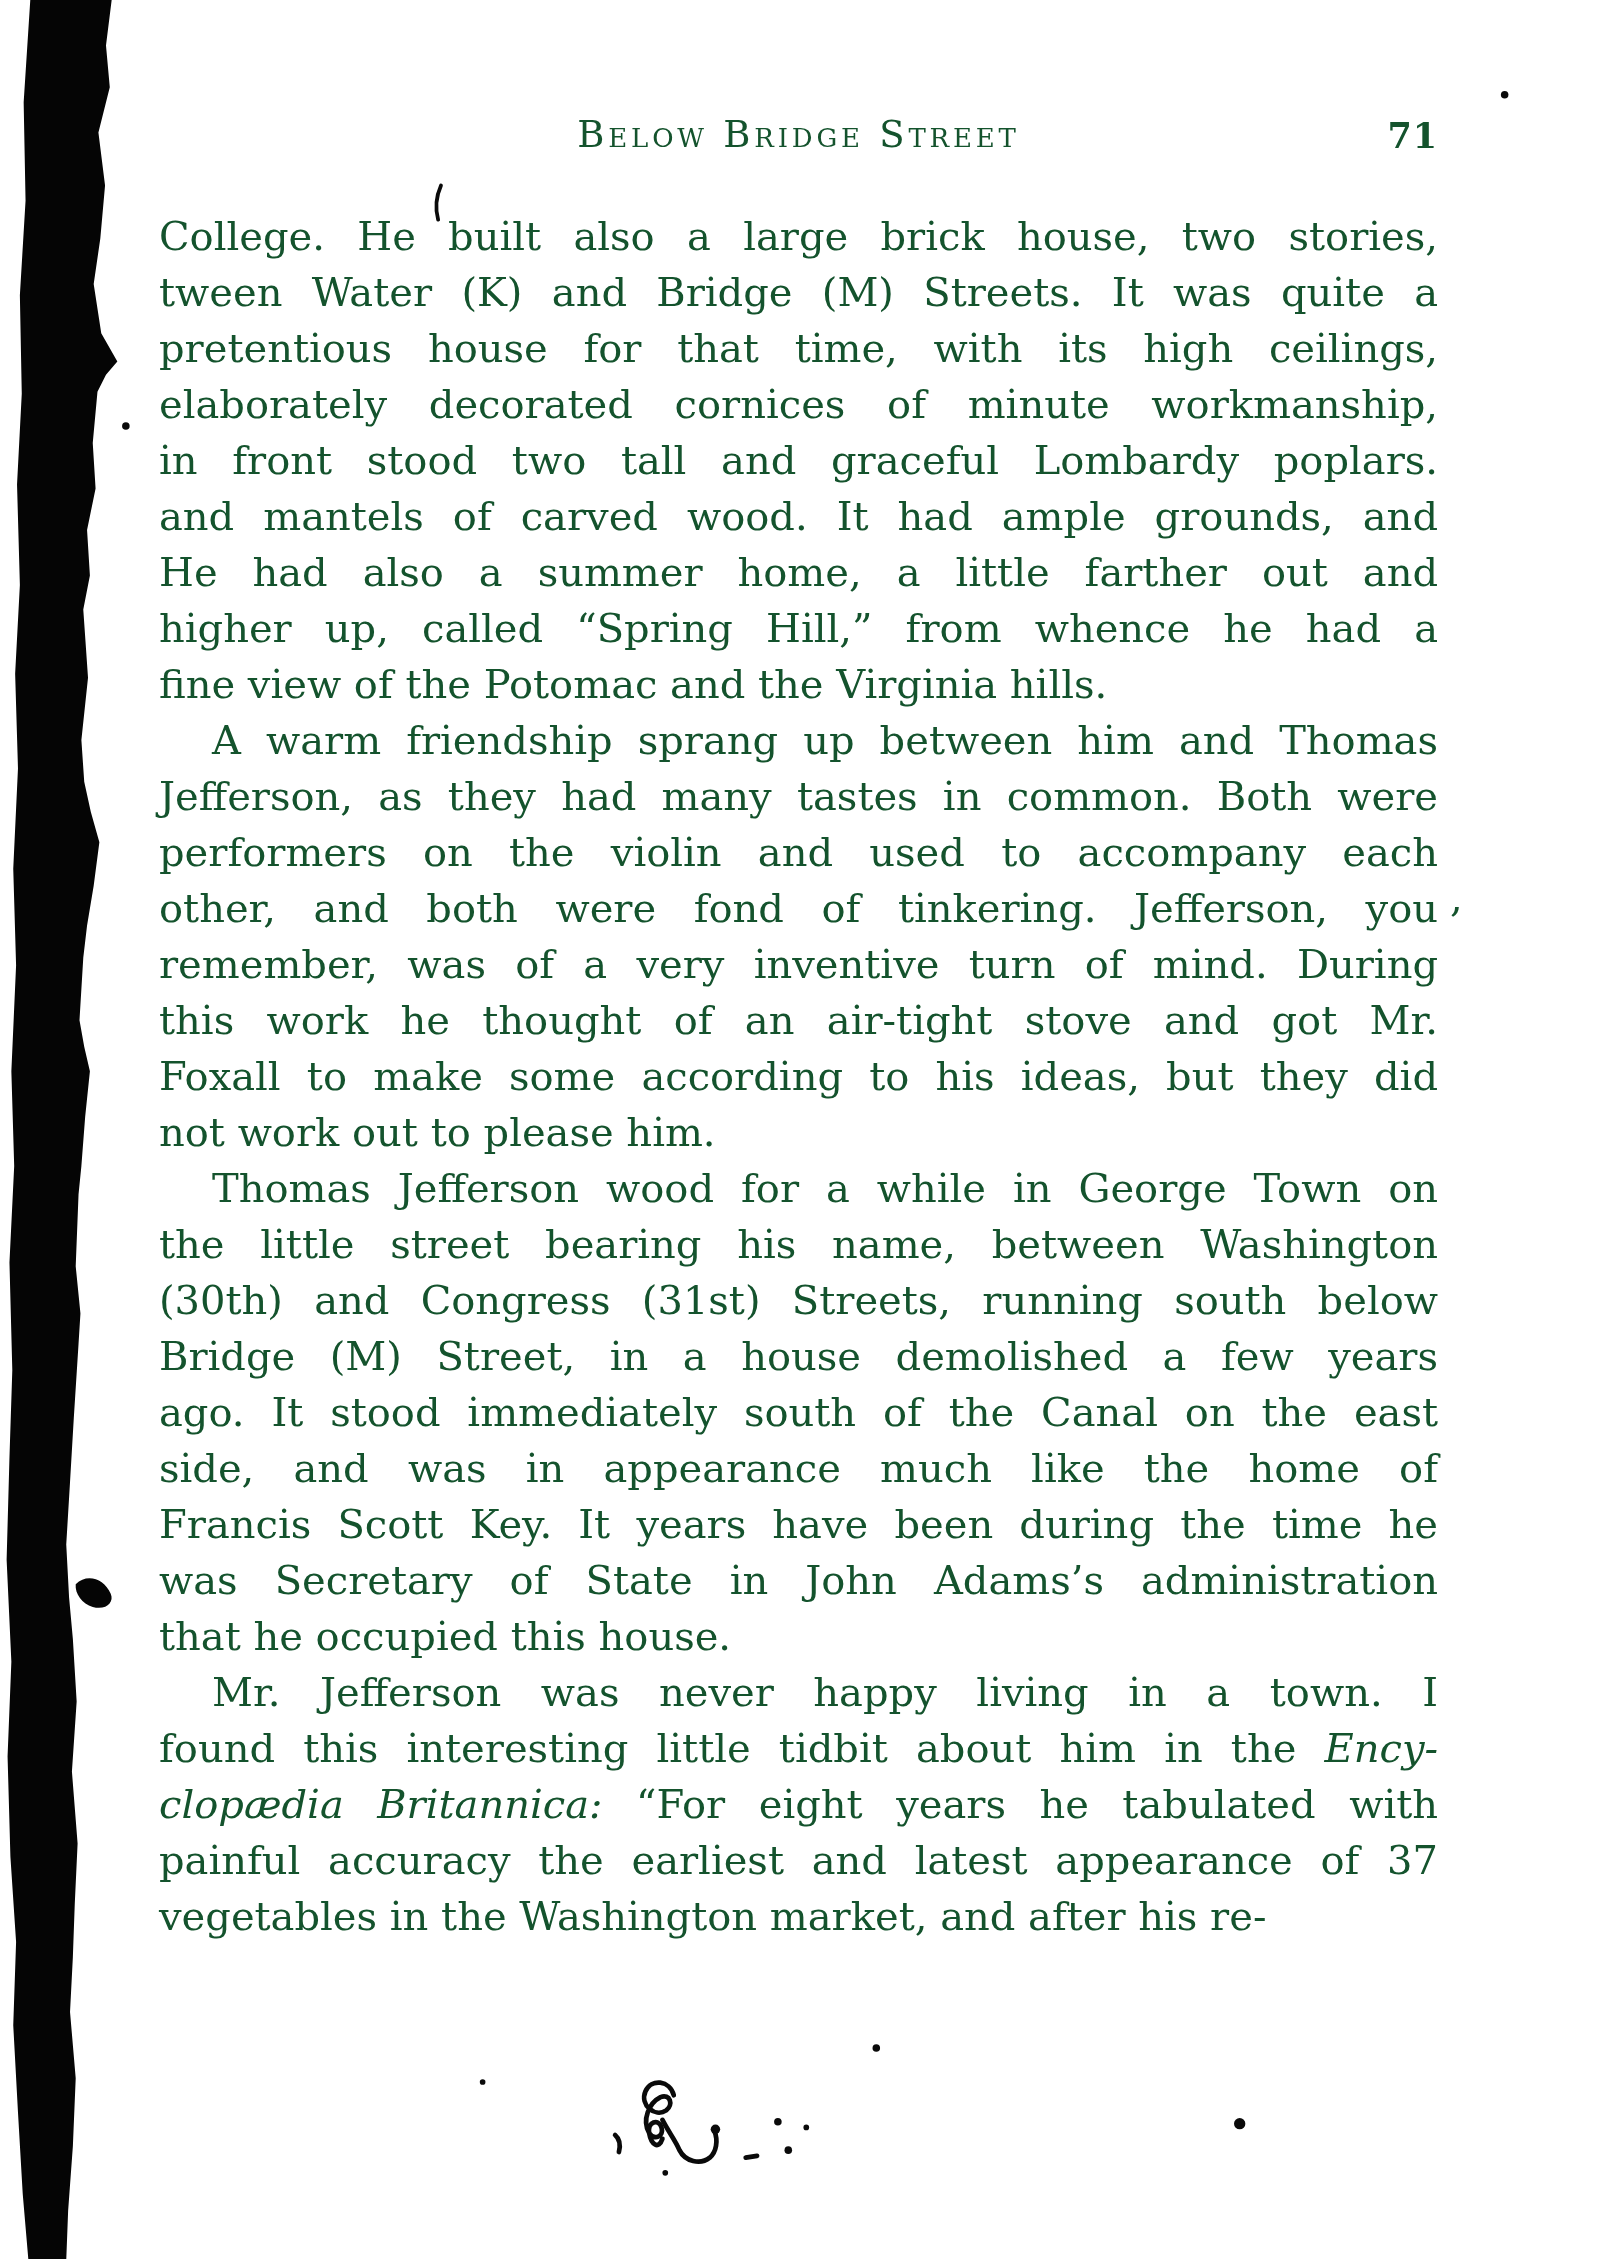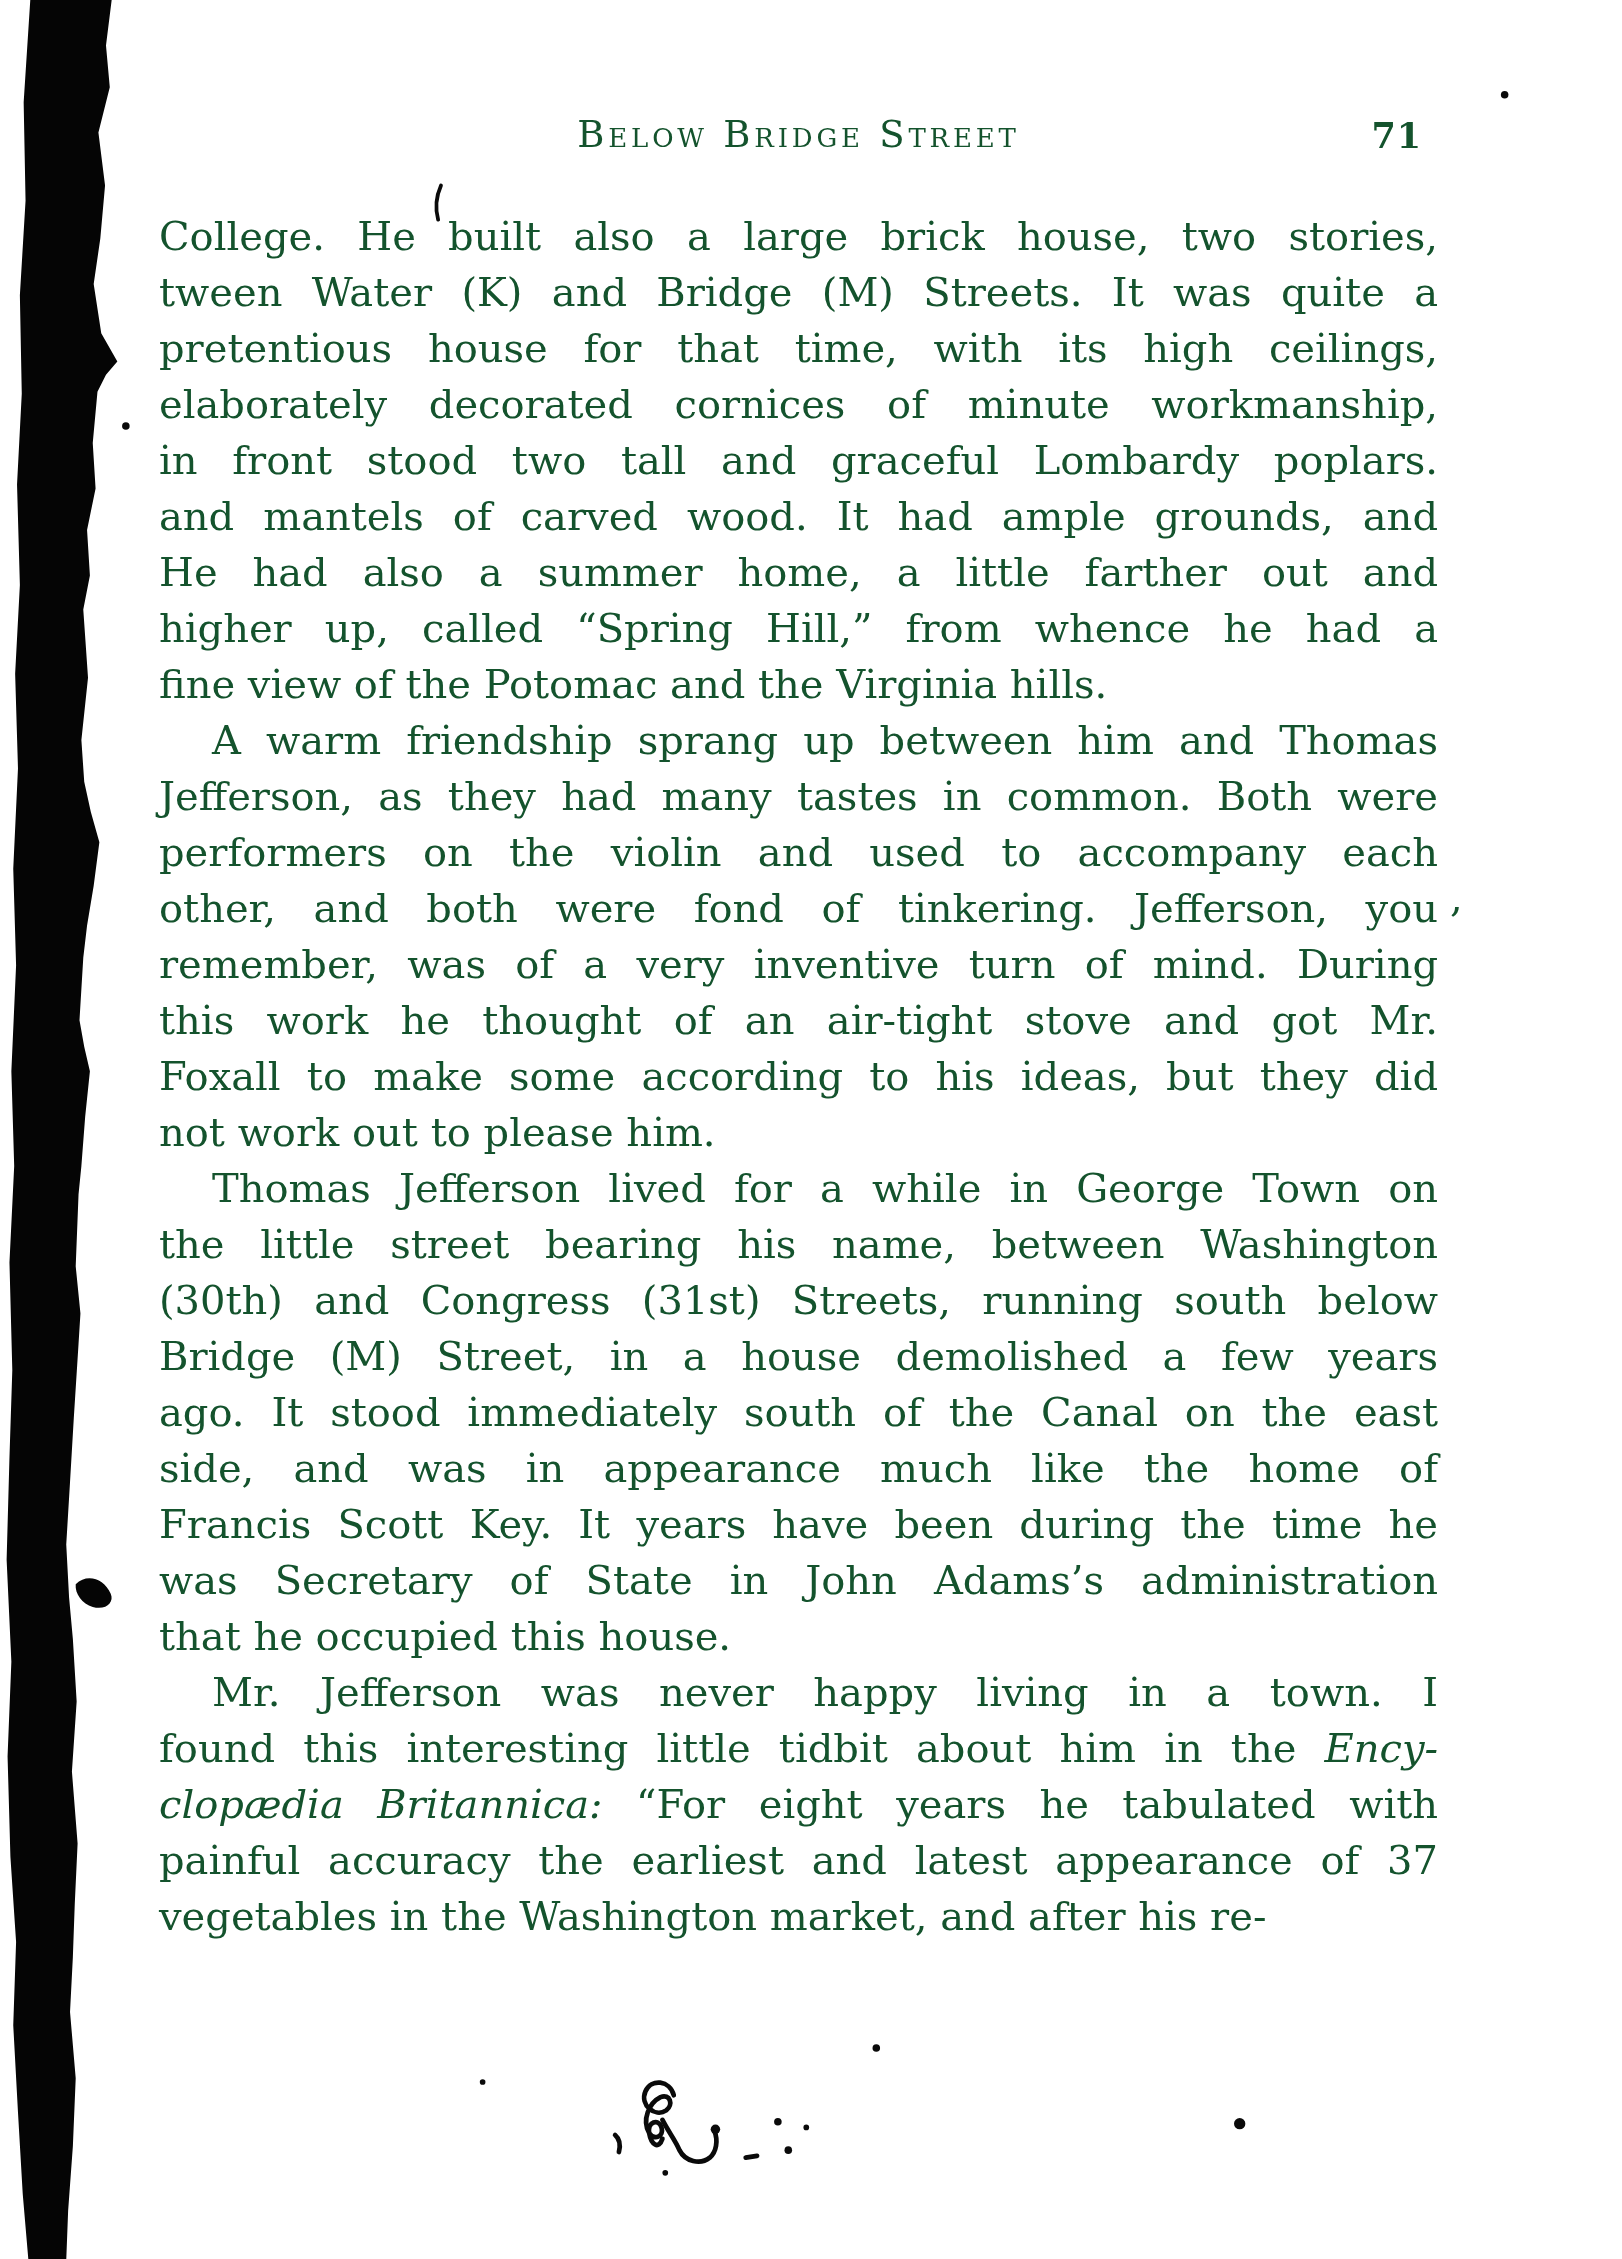--- a/index.html
+++ b/index.html
@@ -16,21 +16,21 @@
 
   .running-head { position:absolute; left:159px; top:112px; width:1279px; height:53px; }
   .head-title {
     position:absolute; left:0; right:0; top:0;
     text-align:center;
     font-size:37px; line-height:45px;
     font-variant:small-caps; letter-spacing:3.8px;
     font-weight:500;
   }
   .page-num {
-    position:absolute; right:16px; top:1.9px;
+    position:absolute; right:0; top:1.9px;
     font-size:35px; line-height:44px; font-weight:bold;
     letter-spacing:0.9px;
   }
 
   .text-block { position:absolute; left:159px; top:208px; width:1279px; }
   .line {
     font-size:40px; line-height:56px;
     text-align:justify; text-align-last:justify;
     white-space:normal;
   }
@@ -109,21 +109,21 @@
       <div class="line"><span>higher up, called “Spring Hill,” from whence he had a</span></div>
       <div class="line endpara"><span>fine view of the Potomac and the Virginia hills.</span></div>
       <div class="line indent"><span>A warm friendship sprang up between him and Thomas</span></div>
       <div class="line"><span>Jefferson, as they had many tastes in common. Both were</span></div>
       <div class="line"><span>performers on the violin and used to accompany each</span></div>
       <div class="line"><span>other, and both were fond of tinkering. Jefferson, you</span></div>
       <div class="line"><span>remember, was of a very inventive turn of mind. During</span></div>
       <div class="line"><span>this work he thought of an air-tight stove and got Mr.</span></div>
       <div class="line"><span>Foxall to make some according to his ideas, but they did</span></div>
       <div class="line endpara"><span>not work out to please him.</span></div>
-      <div class="line indent"><span>Thomas Jefferson lived for a while in George Town on</span></div>
+      <div class="line indent"><span>Thomas Jefferson wood for a while in George Town on</span></div>
       <div class="line"><span>the little street bearing his name, between Washington</span></div>
       <div class="line"><span>(30th) and Congress (31st) Streets, running south below</span></div>
       <div class="line"><span>Bridge (M) Street, in a house demolished a few years</span></div>
       <div class="line"><span>ago. It stood immediately south of the Canal on the east</span></div>
       <div class="line"><span>side, and was in appearance much like the home of</span></div>
       <div class="line"><span>Francis Scott Key. It years have been during the time he</span></div>
       <div class="line"><span>was Secretary of State in John Adams’s administration</span></div>
       <div class="line endpara"><span>that he occupied this house.</span></div>
       <div class="line indent"><span>Mr. Jefferson was never happy living in a town. I</span></div>
       <div class="line"><span>found this interesting little tidbit about him in the </span><span class="it">Ency-</span></div>

